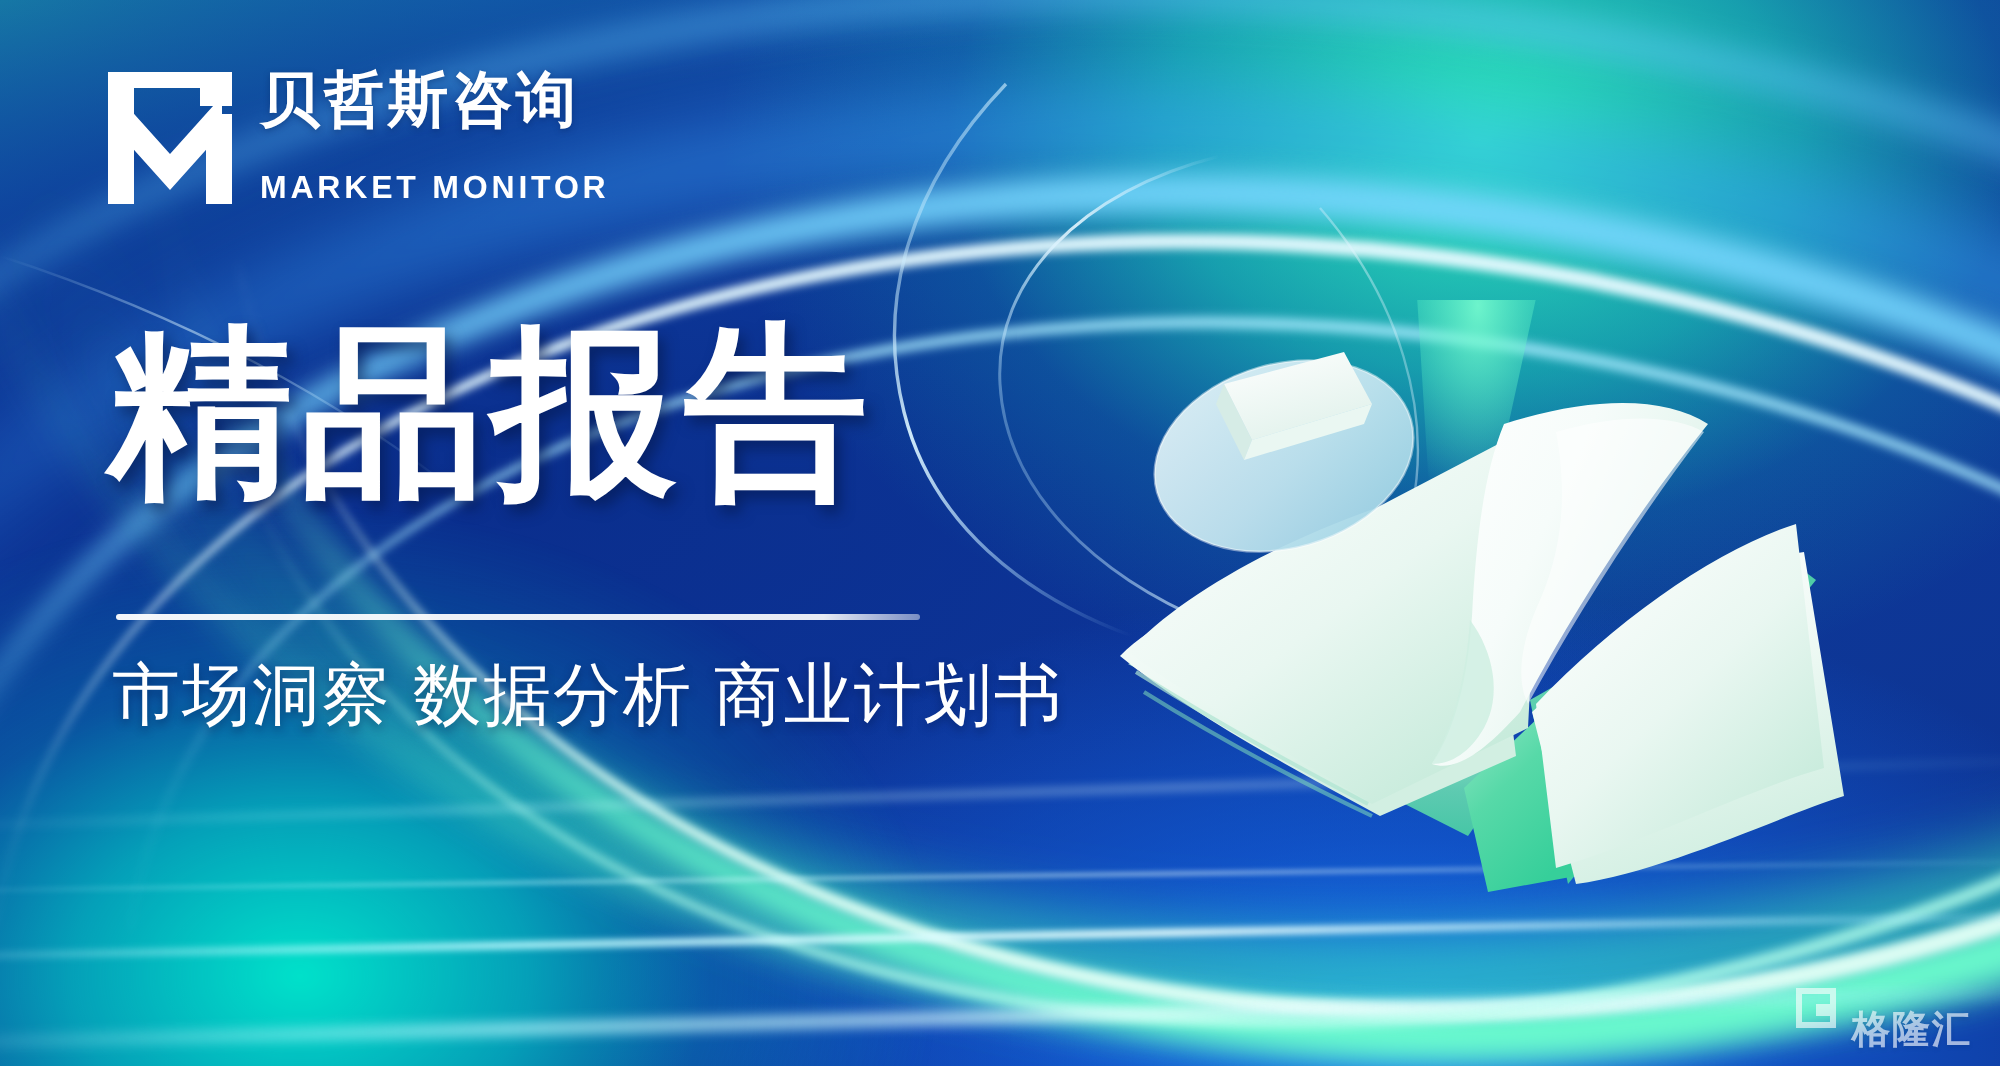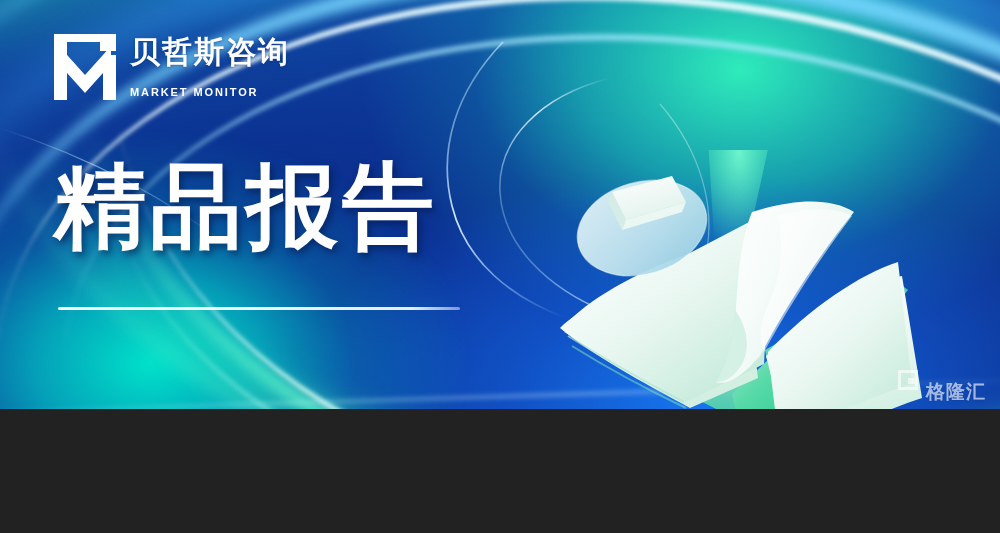--- a/index.html
+++ b/index.html
@@ -1,20 +1,20 @@
 <!DOCTYPE html>
 <html><head>
 <meta charset="utf-8">
 <style>
   * { margin:0; padding:0; box-sizing:border-box; }
   html,body { background:#222; }
 
   .banner{
     position:relative;
-    width:1000px; height:409px;
+    width:1000px; height:533px;
     overflow:hidden;
     font-family:"Liberation Sans","DejaVu Sans",sans-serif;
     background:#0369a1;
   }
 
   
   .bg-base{
     position:absolute; inset:0;
     background:
       radial-gradient(150% 120% at 0% 0%,   #1a93ab 0%, #1577b4 16%, #1150ab 34%, #0e3b9c 52%, #0d3392 100%);
@@ -105,21 +105,21 @@
     position:absolute; left:54px; top:34px;
     display:flex; align-items:center; gap:14px;
   }
   .logo-mark{ width:62px; height:66px; flex:0 0 auto; }
   .logo-text{ display:flex; flex-direction:column; justify-content:center; }
   .logo-cn{
     color:#fff; font-size:30px; font-weight:700; line-height:1.12;
     letter-spacing:2px; text-shadow:0 1px 3px rgba(0,30,80,.35);
   }
   .logo-en{
-    color:#fff; font-size:11px; font-weight:700; line-height:1.2;
+    color:#fff; font-size:16px; font-weight:700; line-height:1.2;
     letter-spacing:1.9px; margin-top:17px;
   }
 
   
   .headline{
     position:absolute; left:54px; top:168px;
     color:#ffffff;
     font-size:92px; font-weight:800; line-height:1;
     letter-spacing:4px;
     text-shadow:3px 4px 7px rgba(3,22,70,.55);
@@ -214,20 +214,21 @@
       <path fill="#ffffff" d="M5,12 L31,41 L57,12 L57,30 L31,59 L5,30 Z"></path>
     </svg>
     <div class="logo-text">
       <div class="logo-cn">贝哲斯咨询</div>
       <div class="logo-en">MARKET MONITOR</div>
     </div>
   </div>
 
   <div class="headline">精品报告</div>
   <div class="divider"></div>
+  <div class="subhead">市场洞察  数据分析  商业计划书</div>
 
   <svg class="book" viewBox="0 0 420 300">
     <defs>
       <linearGradient id="pgA" x1="0" y1="0" x2="0.4" y2="1">
         <stop offset="0%" stop-color="#ffffff"></stop>
         <stop offset="55%" stop-color="#eef9f4"></stop>
         <stop offset="100%" stop-color="#d2efe2"></stop>
       </linearGradient>
       <linearGradient id="pgB" x1="0.1" y1="0" x2="0.9" y2="1">
         <stop offset="0%" stop-color="#ffffff"></stop>

